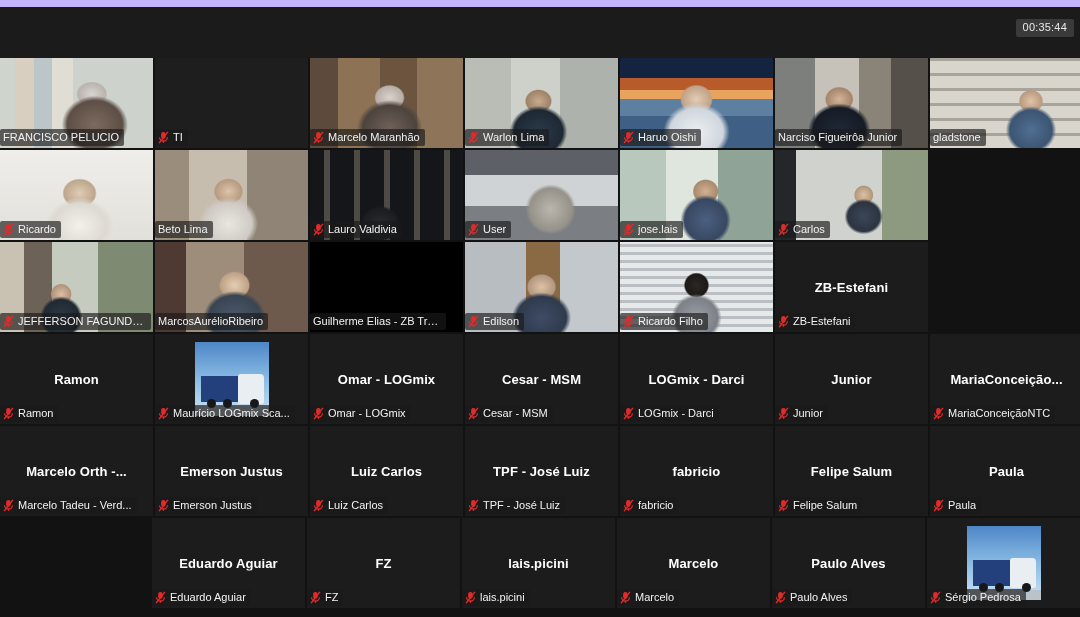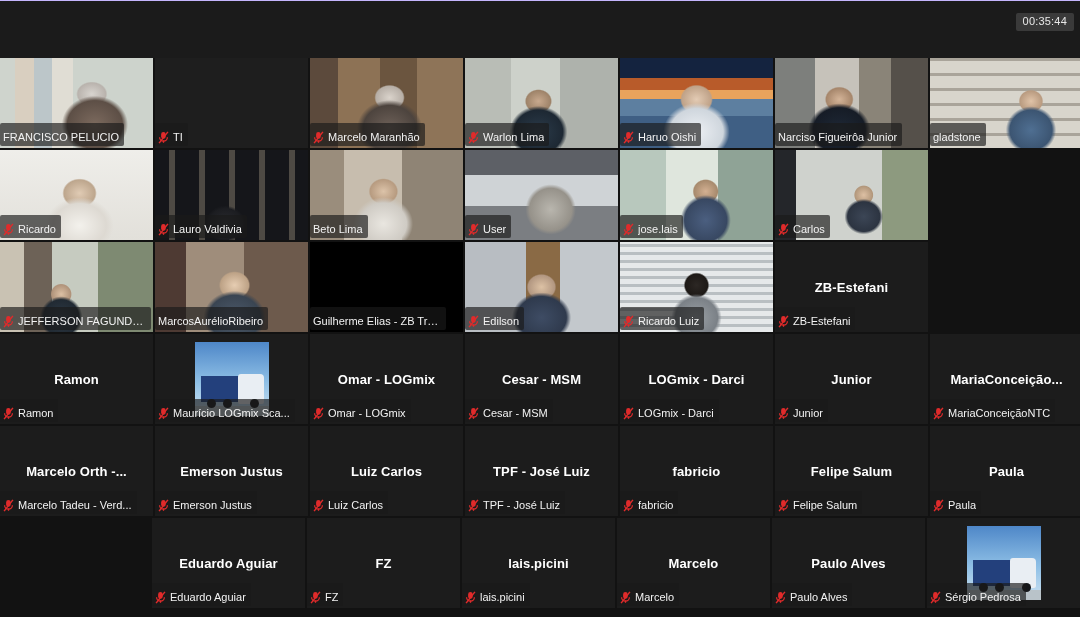--- a/index.html
+++ b/index.html
@@ -13,21 +13,21 @@
     position: relative;
     width: 1080px; height: 617px;
     background: #121212;
   }
 
   
   #topbar {
     position: absolute; left: 0; top: 0;
     width: 1080px; height: 58px;
     background: #1b1b1b;
-    border-top: 1px solid #c4b5fd;
+    border-top: 7px solid #c4b5fd;
   }
   #timer {
     position: absolute; right: 6px; top: 12px;
     background: #3a3a3a;
     color: #e8e8e8;
     font-size: 11px;
     letter-spacing: 0.2px;
     padding: 3px 7px 4px 7px;
     border-radius: 2px;
     line-height: 1;
@@ -94,21 +94,21 @@
   .avatar .ground { position: absolute; left: 0; right: 0; bottom: 0; height: 10px; background: #b9c3c9; }
 
   
   .namestrip {
     position: absolute;
     left: 0; bottom: 2px;
     max-width: 152px;
     display: flex;
     align-items: center;
     gap: 4px;
-    padding: 8px 5px 2px 3px;
+    padding: 2px 5px 2px 3px;
     background: rgba(26,26,26,0.66);
     border-radius: 2px;
   }
   .namestrip .label {
     color: #f2f2f2;
     font-size: 11px;
     line-height: 13px;
     white-space: nowrap;
     overflow: hidden;
     text-overflow: ellipsis;
@@ -297,38 +297,38 @@
               <svg viewBox="0 0 11 13" xmlns="http://www.w3.org/2000/svg">
                 <rect x="3.1" y="1.1" width="4.6" height="6.6" rx="2.3" fill="#e02b2b"></rect>
                 <path d="M1.6 6.2 a3.9 3.9 0 0 0 7.8 0" fill="none" stroke="#e02b2b" stroke-width="1.25"></path>
                 <rect x="4.85" y="9.4" width="1.3" height="2.4" fill="#e02b2b"></rect>
                 <line x1="1.1" y1="12.1" x2="9.9" y2="0.9" stroke="#e02b2b" stroke-width="1.5"></line>
               </svg>
             </span>
             <span class="label">Ricardo</span>
           </div>
         </div>
+        <div class="tile" title="Beto Lima">
+          <div class="vid s-beto"></div>
+          <div class="namestrip">
+            <span class="label">Beto Lima</span>
+          </div>
+        </div>
         <div class="tile" title="Lauro Valdivia">
           <div class="vid s-lauro"></div>
           <div class="namestrip">
             <span class="mic">
               <svg viewBox="0 0 11 13" xmlns="http://www.w3.org/2000/svg">
                 <rect x="3.1" y="1.1" width="4.6" height="6.6" rx="2.3" fill="#e02b2b"></rect>
                 <path d="M1.6 6.2 a3.9 3.9 0 0 0 7.8 0" fill="none" stroke="#e02b2b" stroke-width="1.25"></path>
                 <rect x="4.85" y="9.4" width="1.3" height="2.4" fill="#e02b2b"></rect>
                 <line x1="1.1" y1="12.1" x2="9.9" y2="0.9" stroke="#e02b2b" stroke-width="1.5"></line>
               </svg>
             </span>
             <span class="label">Lauro Valdivia</span>
-          </div>
-        </div>
-        <div class="tile" title="Beto Lima">
-          <div class="vid s-beto"></div>
-          <div class="namestrip">
-            <span class="label">Beto Lima</span>
           </div>
         </div>
         <div class="tile" title="User">
           <div class="vid s-user"></div>
           <div class="namestrip">
             <span class="mic">
               <svg viewBox="0 0 11 13" xmlns="http://www.w3.org/2000/svg">
                 <rect x="3.1" y="1.1" width="4.6" height="6.6" rx="2.3" fill="#e02b2b"></rect>
                 <path d="M1.6 6.2 a3.9 3.9 0 0 0 7.8 0" fill="none" stroke="#e02b2b" stroke-width="1.25"></path>
                 <rect x="4.85" y="9.4" width="1.3" height="2.4" fill="#e02b2b"></rect>
@@ -412,21 +412,21 @@
           <div class="vid s-ricardofilho"></div>
           <div class="namestrip">
             <span class="mic">
               <svg viewBox="0 0 11 13" xmlns="http://www.w3.org/2000/svg">
                 <rect x="3.1" y="1.1" width="4.6" height="6.6" rx="2.3" fill="#e02b2b"></rect>
                 <path d="M1.6 6.2 a3.9 3.9 0 0 0 7.8 0" fill="none" stroke="#e02b2b" stroke-width="1.25"></path>
                 <rect x="4.85" y="9.4" width="1.3" height="2.4" fill="#e02b2b"></rect>
                 <line x1="1.1" y1="12.1" x2="9.9" y2="0.9" stroke="#e02b2b" stroke-width="1.5"></line>
               </svg>
             </span>
-            <span class="label">Ricardo Luiz</span>
+            <span class="label">Ricardo Filho</span>
           </div>
         </div>
         <div class="tile" title="ZB-Estefani">
           <div class="bigname">ZB-Estefani</div>
           <div class="namestrip">
             <span class="mic">
               <svg viewBox="0 0 11 13" xmlns="http://www.w3.org/2000/svg">
                 <rect x="3.1" y="1.1" width="4.6" height="6.6" rx="2.3" fill="#e02b2b"></rect>
                 <path d="M1.6 6.2 a3.9 3.9 0 0 0 7.8 0" fill="none" stroke="#e02b2b" stroke-width="1.25"></path>
                 <rect x="4.85" y="9.4" width="1.3" height="2.4" fill="#e02b2b"></rect>

